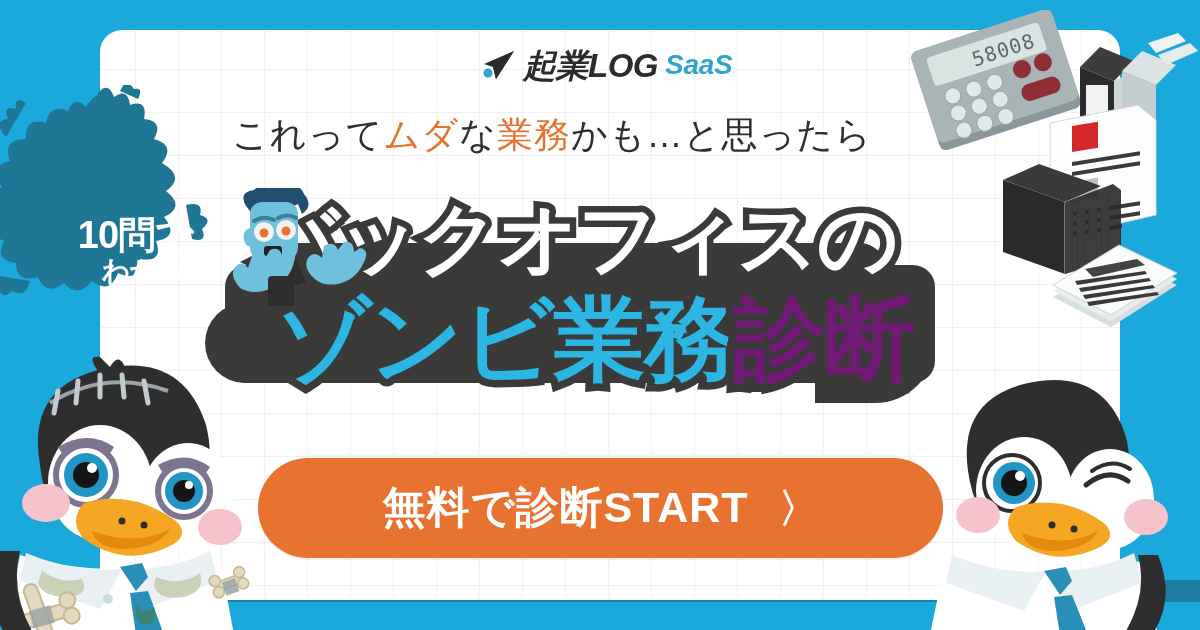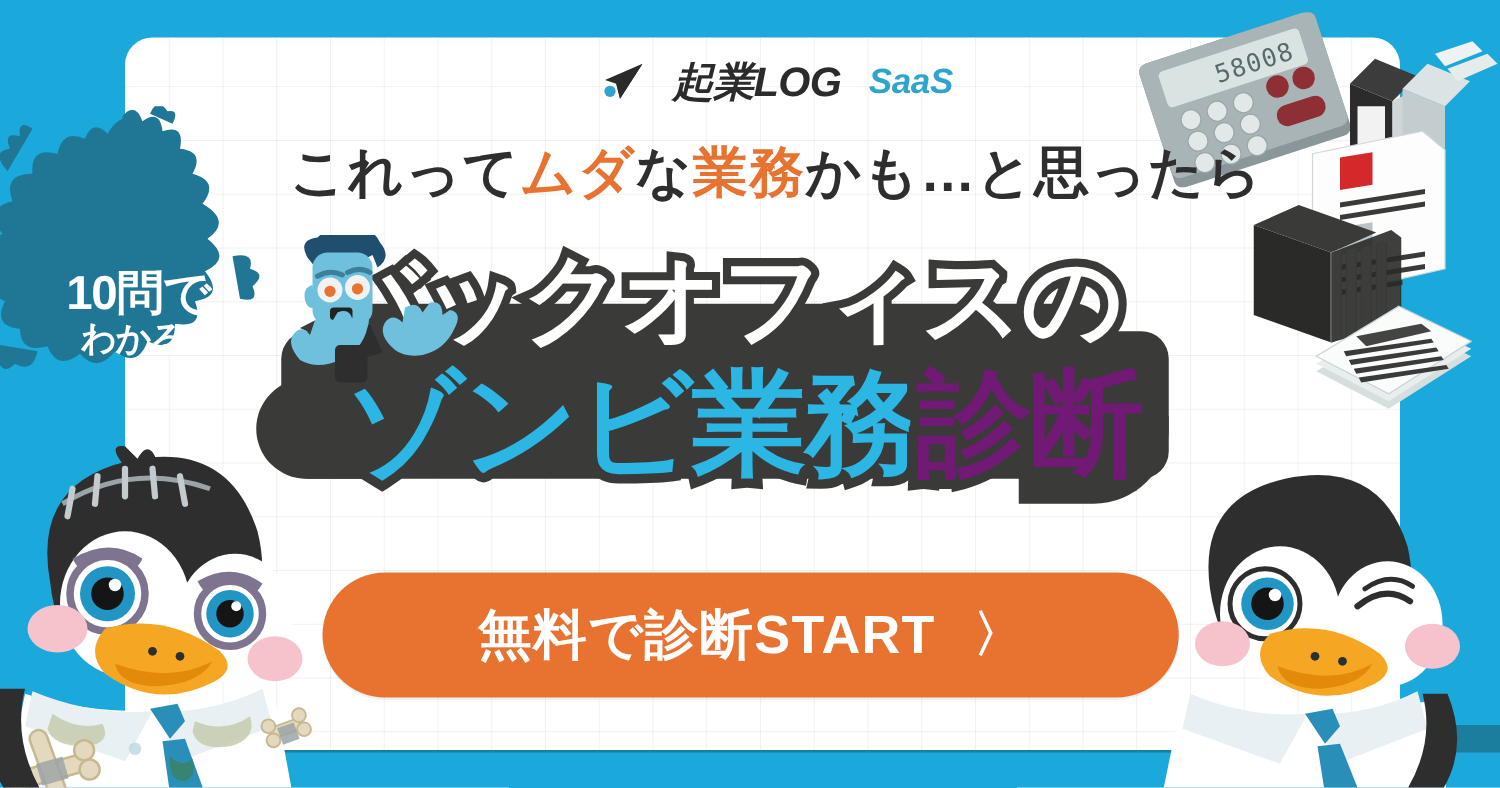--- a/index.html
+++ b/index.html
@@ -22,29 +22,29 @@
   }
   .grid-lines { position:absolute; inset:0;
     background-image:
       linear-gradient(to right, rgba(0,0,0,0.055) 1px, transparent 1px),
       linear-gradient(to bottom, rgba(0,0,0,0.055) 1px, transparent 1px);
     background-size:43px 43px;
     background-position:-8px -4px;
   }
 
   
-  .logo { position:absolute; left:480px; top:48px; display:flex; align-items:center; gap:22px; }
+  .logo { position:absolute; left:480px; top:48px; display:flex; align-items:center; gap:7px; }
   .logo-mark { width:36px; height:34px; position:relative; }
   .logo-text { font-size:33px; font-weight:bold; font-style:italic; color:#2B2B2B; letter-spacing:-0.5px; line-height:1; }
   .logo-saas { font-size:28px; font-weight:bold; font-style:italic; color:#2FA4CE; letter-spacing:-0.3px; line-height:1; margin-left:0; }
 
   
   .subtitle {
     position:absolute; left:232px; top:115px; width:740px;
-    font-size:44px; font-weight:bold; color:#2E2E2E; letter-spacing:1px;
+    font-size:36px; font-weight:normal; color:#2E2E2E; letter-spacing:1px;
     white-space:nowrap; line-height:1.1;
   }
   .subtitle .hl { color:#E8722F; }
 
   
   .title-wrap { position:absolute; left:0; top:185px; width:1200px; height:230px; }
   .title-backdrop { position:absolute; left:225px; top:58px; width:710px; height:150px; }
   .title-backdrop .blob { position:absolute; background:#3A3A38; }
 
   .title-line1 {
@@ -60,21 +60,21 @@
     -webkit-text-stroke:15px #3A3A38; paint-order:stroke fill;
   }
   .t-cyan { color:#2BB6E4;margin-left:27px; }
   .t-orange { color:#701a75; }
 
   
   .splat { position:absolute; left:-10px; top:85px; width:230px; height:225px; }
   .splat-text {
     position:absolute; left:38px; top:130px; width:165px;
     color:#FFFFFF; font-weight:bold; font-size:38px; line-height:1.08;
-    text-align:center; letter-spacing:-1px;
+    text-align:right; letter-spacing:-1px;
   }
   .splat-text .l2 { font-size:28px; display:block; }
 
   
   .cta {
     position:absolute; left:258px; top:458px; width:685px; height:100px;
     background:#E8722F; border-radius:50px;
     display:flex; align-items:center; justify-content:center; gap:30px;
     cursor:pointer; box-shadow:0 2px 0 rgba(0,0,0,0.06);
   }

